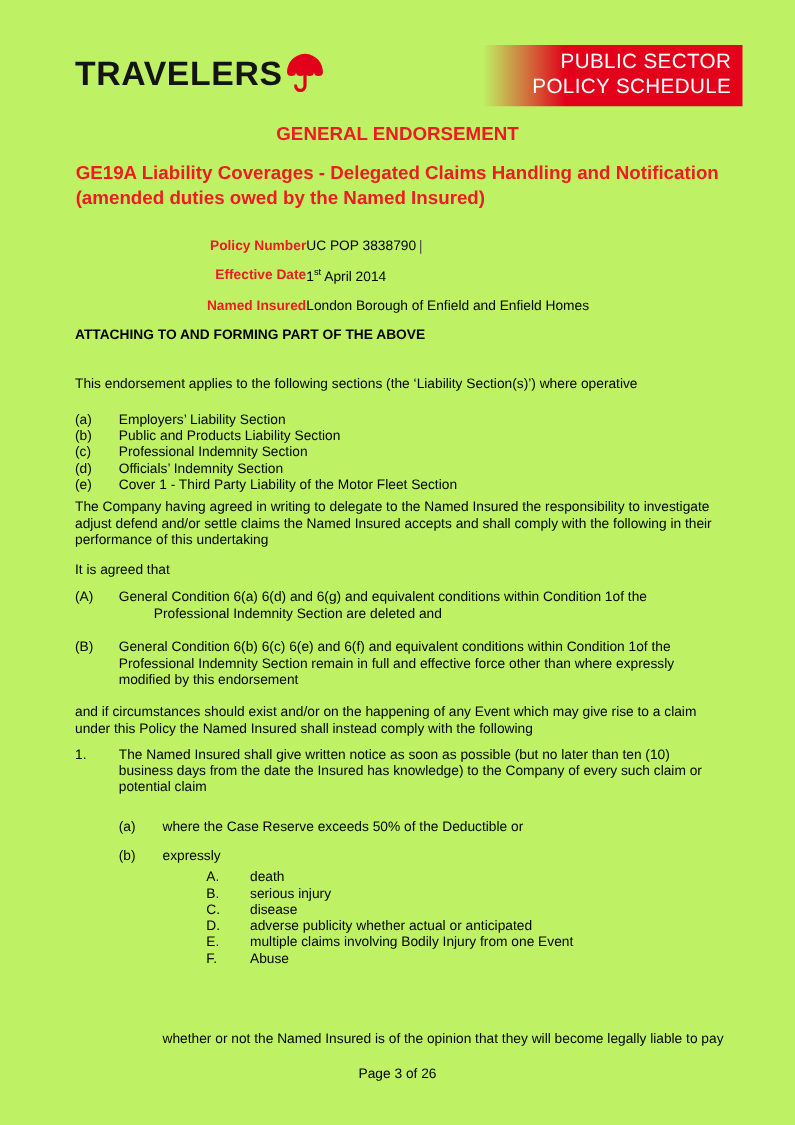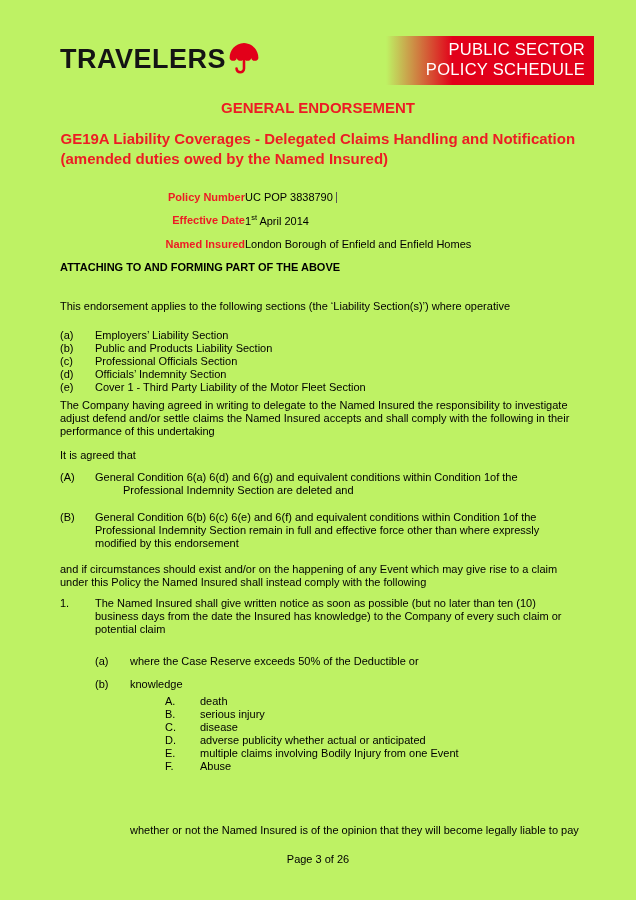--- a/index.html
+++ b/index.html
@@ -124,21 +124,21 @@
     <div class="hang-row">
       <span class="hang-label">(a)</span>
       <span class="hang-text">Employers’ Liability Section</span>
     </div>
     <div class="hang-row">
       <span class="hang-label">(b)</span>
       <span class="hang-text">Public and Products Liability Section</span>
     </div>
     <div class="hang-row">
       <span class="hang-label">(c)</span>
-      <span class="hang-text">Professional Officials Section</span>
+      <span class="hang-text">Professional Indemnity Section</span>
     </div>
     <div class="hang-row">
       <span class="hang-label">(d)</span>
       <span class="hang-text">Officials’ Indemnity Section</span>
     </div>
     <div class="hang-row">
       <span class="hang-label">(e)</span>
       <span class="hang-text">Cover 1 - Third Party Liability of the Motor Fleet Section</span>
     </div>
   </div>
@@ -167,21 +167,21 @@
     <span class="hang-text">The Named Insured shall give written notice as soon as possible (but no later than ten (10) business days from the date the Insured has knowledge) to the Company of every such claim or potential claim</span>
   </div>
 
   <div class="hang-row sub sub1a">
     <span class="hang-label">(a)</span>
     <span class="hang-text">where the Case Reserve exceeds 50% of the Deductible or</span>
   </div>
 
   <div class="hang-row sub sub1b">
     <span class="hang-label">(b)</span>
-    <span class="hang-text">knowledge</span>
+    <span class="hang-text">expressly</span>
   </div>
 
   <div class="involving">
     <div class="hang-row">
       <span class="hang-label">A.</span>
       <span class="hang-text">death</span>
     </div>
     <div class="hang-row">
       <span class="hang-label">B.</span>
       <span class="hang-text">serious injury</span>

